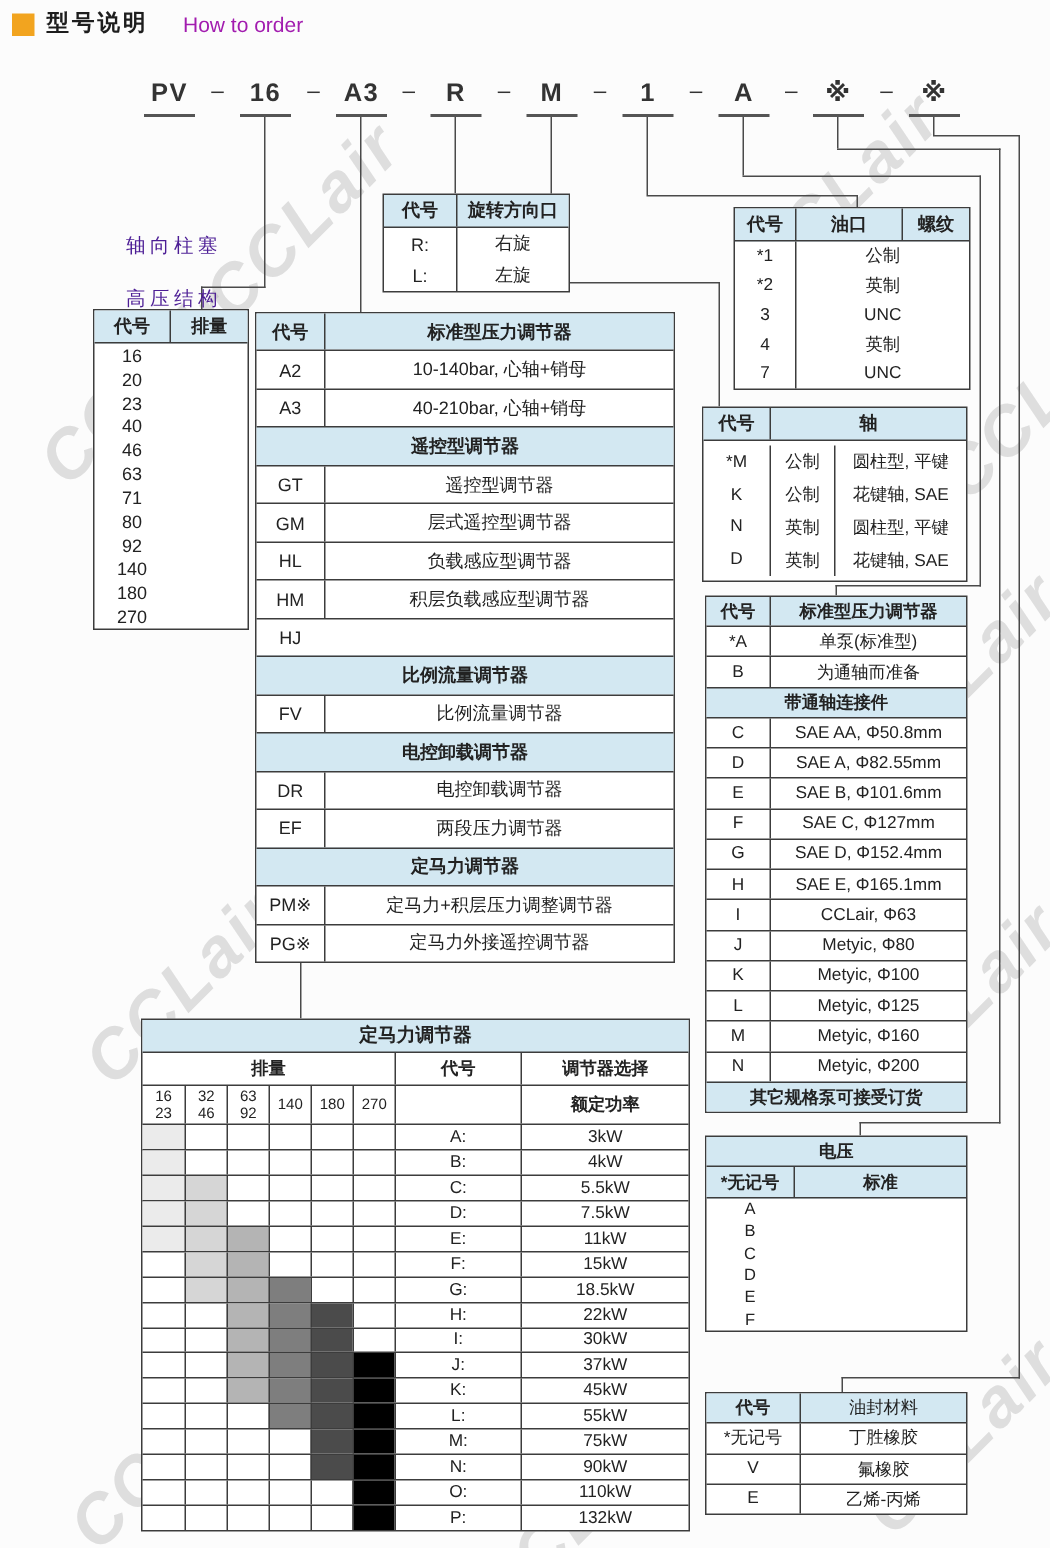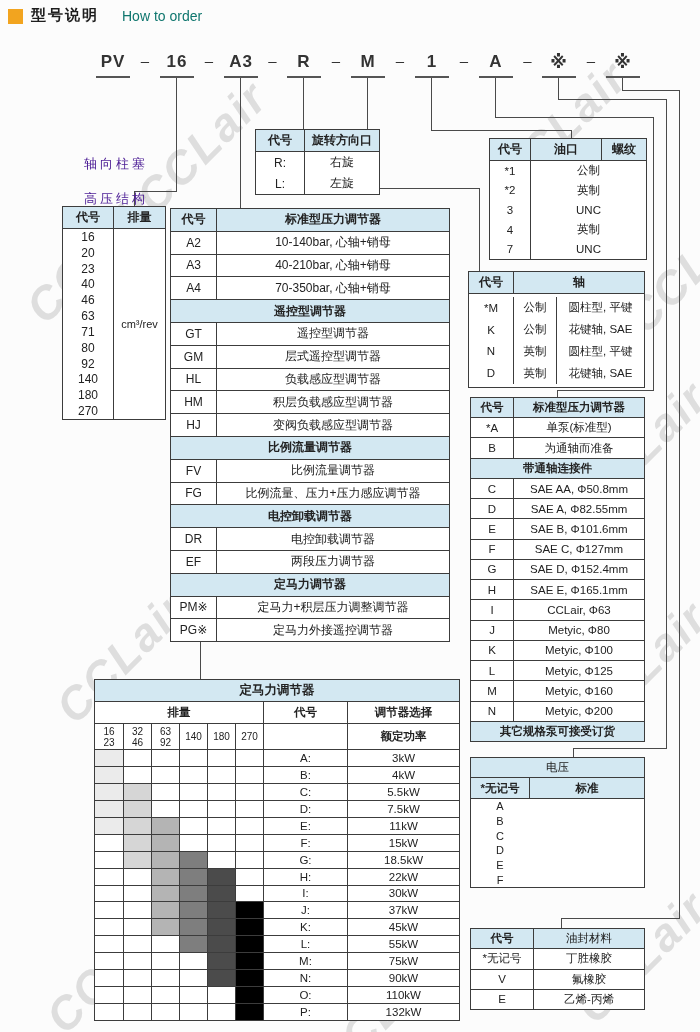--- a/index.html
+++ b/index.html
@@ -3,21 +3,21 @@
 <meta charset="utf-8">
 <style>
   html,body{margin:0;padding:0;background:#e8e8e8;}
   #canvas{position:relative;width:700px;height:1032px;background:#fcfcfc;overflow:hidden;
           font-family:"Liberation Sans","DejaVu Sans",sans-serif;color:#222;}
   .wm{position:absolute;font-size:46px;font-weight:bold;font-style:italic;
       color:rgba(178,178,178,.40);transform:rotate(-45deg);letter-spacing:2px;
       white-space:nowrap;pointer-events:none;z-index:0;}
   .hdr-square{position:absolute;left:8px;top:9px;width:15px;height:15px;}
   .hdr-zh{position:absolute;left:31px;top:6px;font-size:15px;font-weight:bold;color:#1d1d1d;letter-spacing:2px;}
-  .hdr-en{position:absolute;left:122px;top:8px;font-size:14px;color:#0f766e;}
+  .hdr-en{position:absolute;left:122px;top:8px;font-size:14px;color:#a21caf;}
   .codeseg{position:absolute;top:52px;transform:translateX(-50%);font-size:17px;font-weight:600;color:#333;letter-spacing:1px;z-index:2;}
   .codedash{position:absolute;top:52px;transform:translateX(-50%);font-size:15px;color:#333;z-index:2;}
   .useg{position:absolute;height:2px;background:#555;top:76px;z-index:2;}
   .line{position:absolute;background:#4a4a4a;z-index:1;}
   .sidelabel{position:absolute;font-size:13px;font-weight:normal;color:#4c1d95;letter-spacing:3px;z-index:2;}
   .box{position:absolute;background:#fff;border:1px solid #3c3c3c;box-sizing:border-box;z-index:3;
        display:flex;flex-direction:column;font-size:12px;}
   .hd{background:#d3e8f2;}
   .row{display:flex;box-sizing:border-box;}
   .bt{border-top:1px solid #3c3c3c;}
@@ -113,21 +113,20 @@
           <div class="cc grow">40</div>
           <div class="cc grow">46</div>
           <div class="cc grow">63</div>
           <div class="cc grow">71</div>
           <div class="cc grow">80</div>
           <div class="cc grow">92</div>
           <div class="cc grow">140</div>
           <div class="cc grow">180</div>
           <div class="cc grow">270</div>
         </div>
-        <div class="cc bl grow" style="font-size:11px;">cm³/rev</div>
       </div>
     </div>
     <div class="box" style="left:255px;top:129px;width:125px;height:66px;">
       <div class="row hd" style="height:22px;flex:0 0 22px;border-bottom:1px solid #3c3c3c;">
         <div class="cc" style="width:48px;font-weight:bold;">代号</div>
         <div class="cc bl grow" style="font-weight:bold;">旋转方向口</div>
       </div>
       <div class="row grow">
         <div style="width:48px;display:flex;flex-direction:column;">
           <div class="cc grow">R:</div>
@@ -168,24 +167,20 @@
         <div class="cc bl grow" style="font-weight:bold;">标准型压力调节器</div>
       </div>
       <div class="row grow bt">
         <div class="cc" style="width:45px;">A2</div>
         <div class="cc bl grow">10-140bar, 心轴+销母</div>
       </div>
       <div class="row grow bt">
         <div class="cc" style="width:45px;">A3</div>
         <div class="cc bl grow">40-210bar, 心轴+销母</div>
       </div>
-      <div class="row grow bt">
-        <div class="cc" style="width:45px;">A4</div>
-        <div class="cc bl grow">70-350bar, 心轴+销母</div>
-      </div>
       <div class="row hd grow bt">
         <div class="cc grow" style="font-weight:bold;">遥控型调节器</div>
       </div>
       <div class="row grow bt">
         <div class="cc" style="width:45px;">GT</div>
         <div class="cc bl grow">遥控型调节器</div>
       </div>
       <div class="row grow bt">
         <div class="cc" style="width:45px;">GM</div>
         <div class="cc bl grow">层式遥控型调节器</div>
@@ -193,32 +188,27 @@
       <div class="row grow bt">
         <div class="cc" style="width:45px;">HL</div>
         <div class="cc bl grow">负载感应型调节器</div>
       </div>
       <div class="row grow bt">
         <div class="cc" style="width:45px;">HM</div>
         <div class="cc bl grow">积层负载感应型调节器</div>
       </div>
       <div class="row grow bt">
         <div class="cc" style="width:45px;">HJ</div>
-        <div class="cc bl grow">变阀负载感应型调节器</div>
       </div>
       <div class="row hd grow bt">
         <div class="cc grow" style="font-weight:bold;">比例流量调节器</div>
       </div>
       <div class="row grow bt">
         <div class="cc" style="width:45px;">FV</div>
         <div class="cc bl grow">比例流量调节器</div>
-      </div>
-      <div class="row grow bt">
-        <div class="cc" style="width:45px;">FG</div>
-        <div class="cc bl grow">比例流量、压力+压力感应调节器</div>
       </div>
       <div class="row hd grow bt">
         <div class="cc grow" style="font-weight:bold;">电控卸载调节器</div>
       </div>
       <div class="row grow bt">
         <div class="cc" style="width:45px;">DR</div>
         <div class="cc bl grow">电控卸载调节器</div>
       </div>
       <div class="row grow bt">
         <div class="cc" style="width:45px;">EF</div>
@@ -325,21 +315,21 @@
         <div class="bl grow" style="display:flex;flex-direction:column;">
           <div class="cc grow">圆柱型, 平键</div>
           <div class="cc grow">花键轴, SAE</div>
           <div class="cc grow">圆柱型, 平键</div>
           <div class="cc grow">花键轴, SAE</div>
         </div>
       </div>
     </div>
     <div class="box" style="left:470px;top:757px;width:175px;height:131px;font-size:11.5px;">
       <div class="row hd" style="height:20px;flex:0 0 20px;border-bottom:1px solid #3c3c3c;">
-        <div class="cc grow" style="font-weight:normal;">电压</div>
+        <div class="cc grow" style="font-weight:bold;">电压</div>
       </div>
       <div class="row hd" style="height:21px;flex:0 0 21px;border-bottom:1px solid #3c3c3c;">
         <div class="cc" style="width:58px;font-weight:bold;">*无记号</div>
         <div class="cc bl grow" style="font-weight:bold;">标准</div>
       </div>
       <div class="row grow" style="font-size:11px;">
         <div style="width:58px;display:flex;flex-direction:column;">
           <div class="cc grow">A</div>
           <div class="cc grow">B</div>
           <div class="cc grow">C</div>

